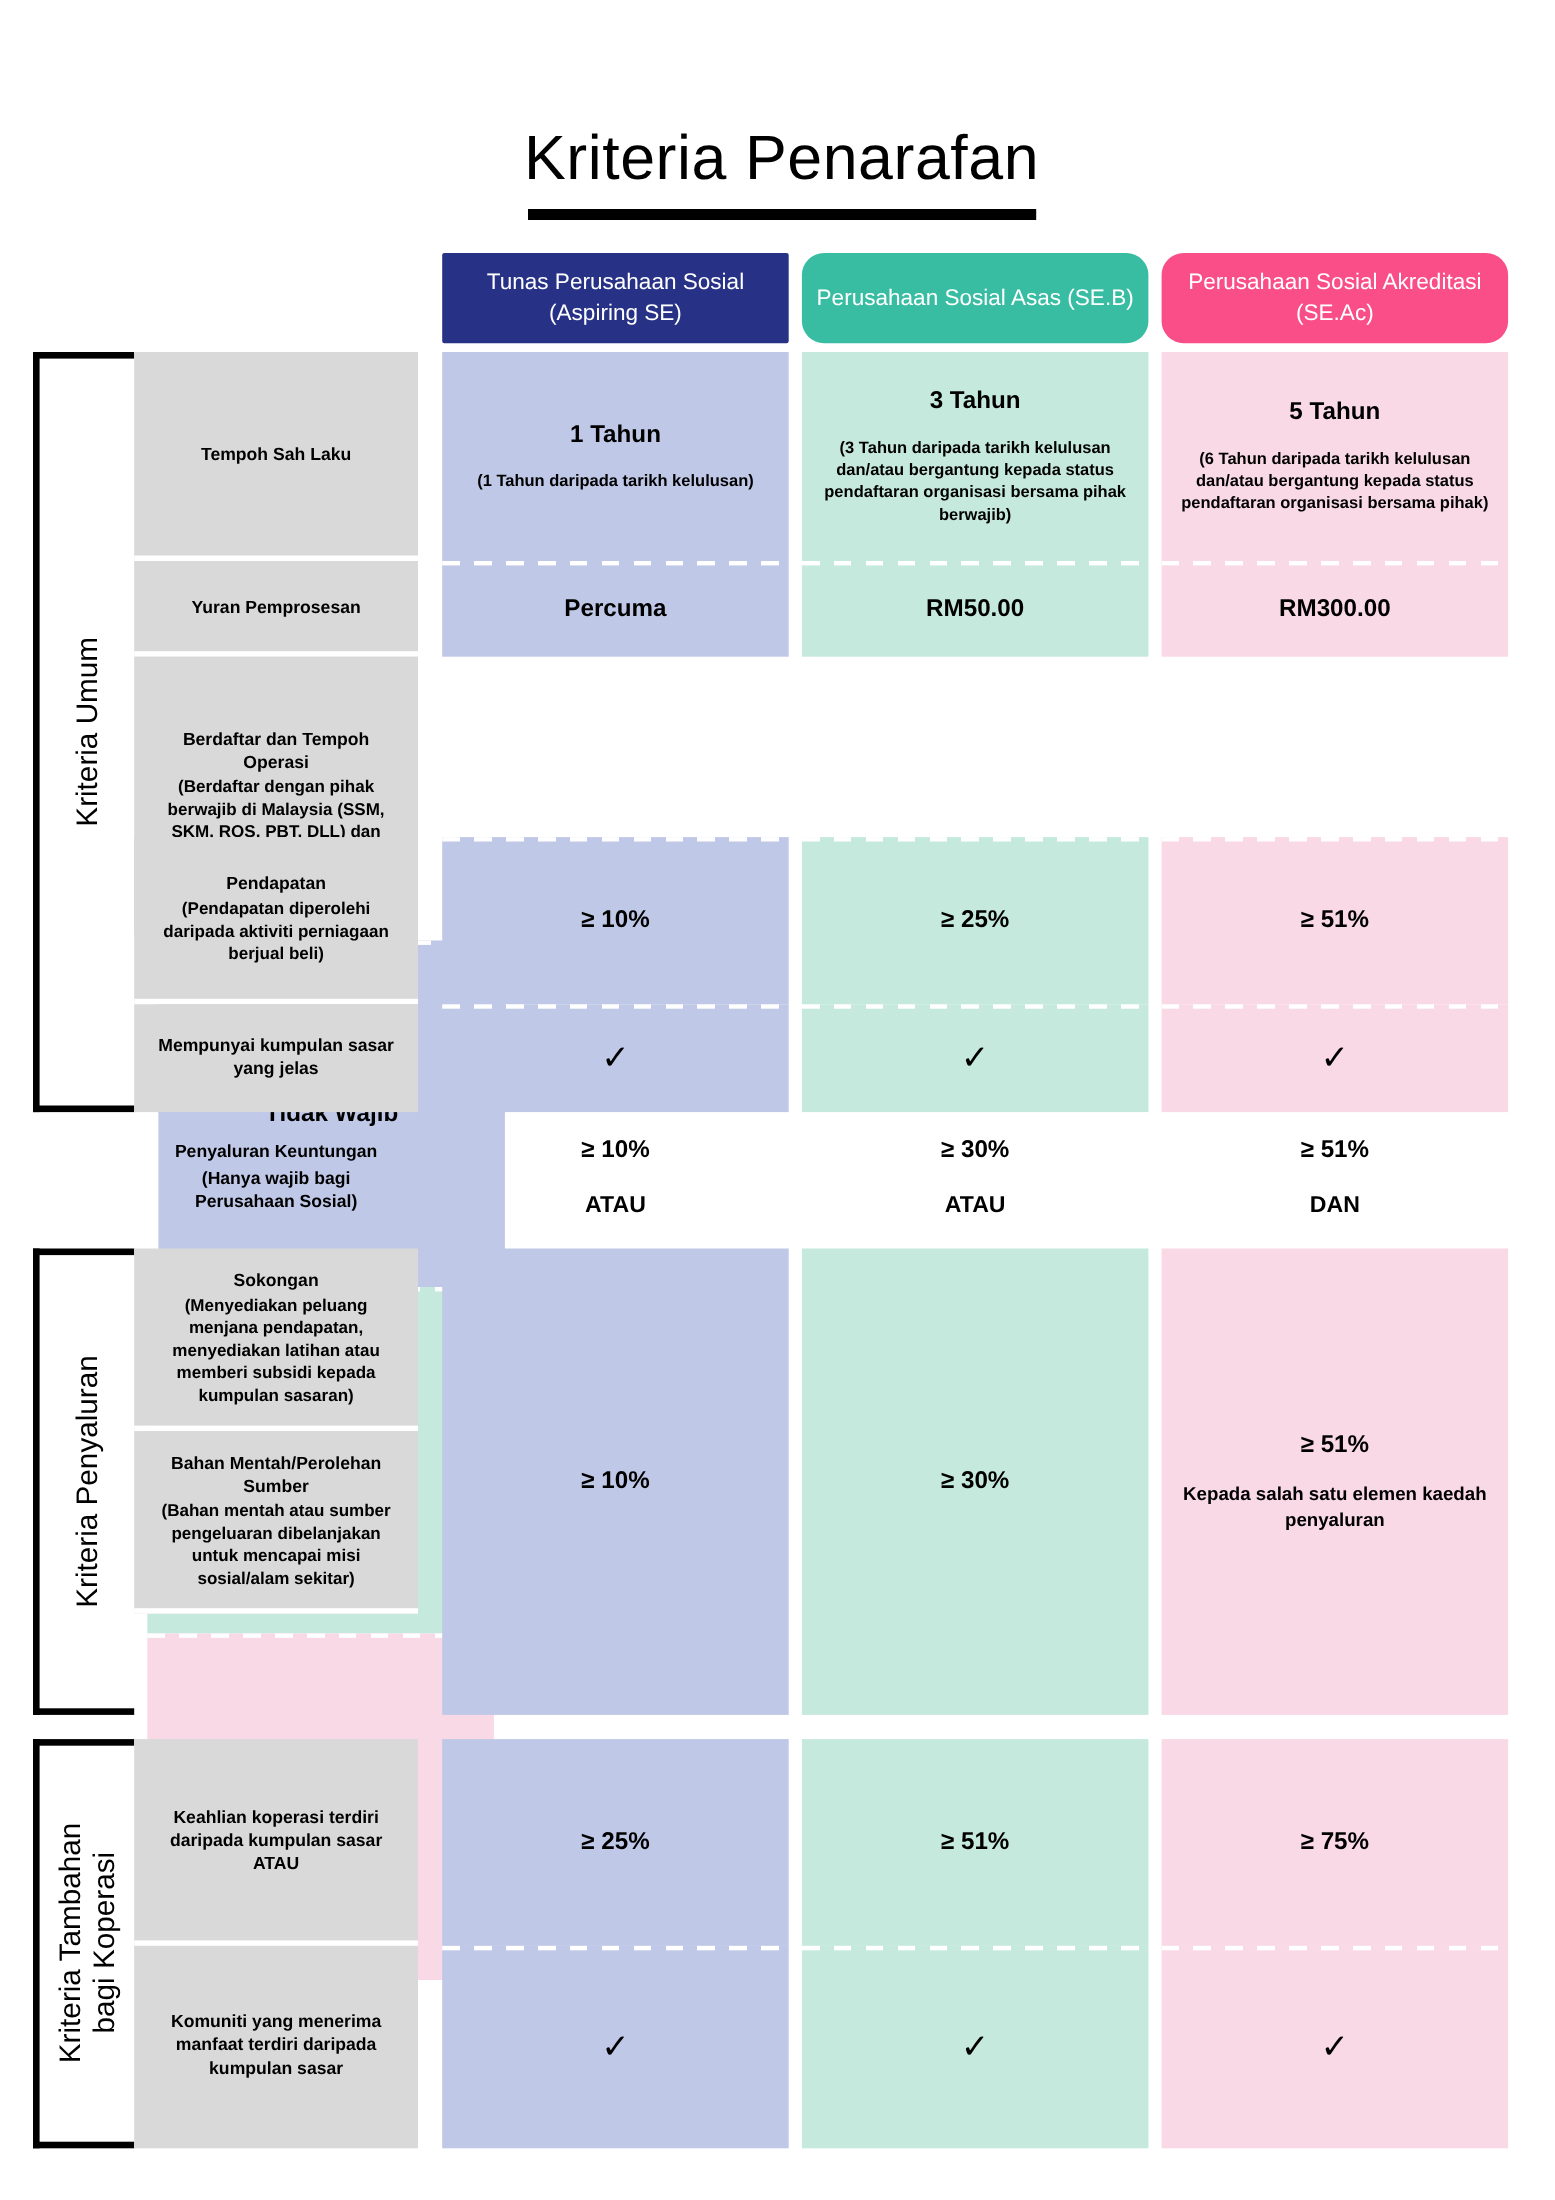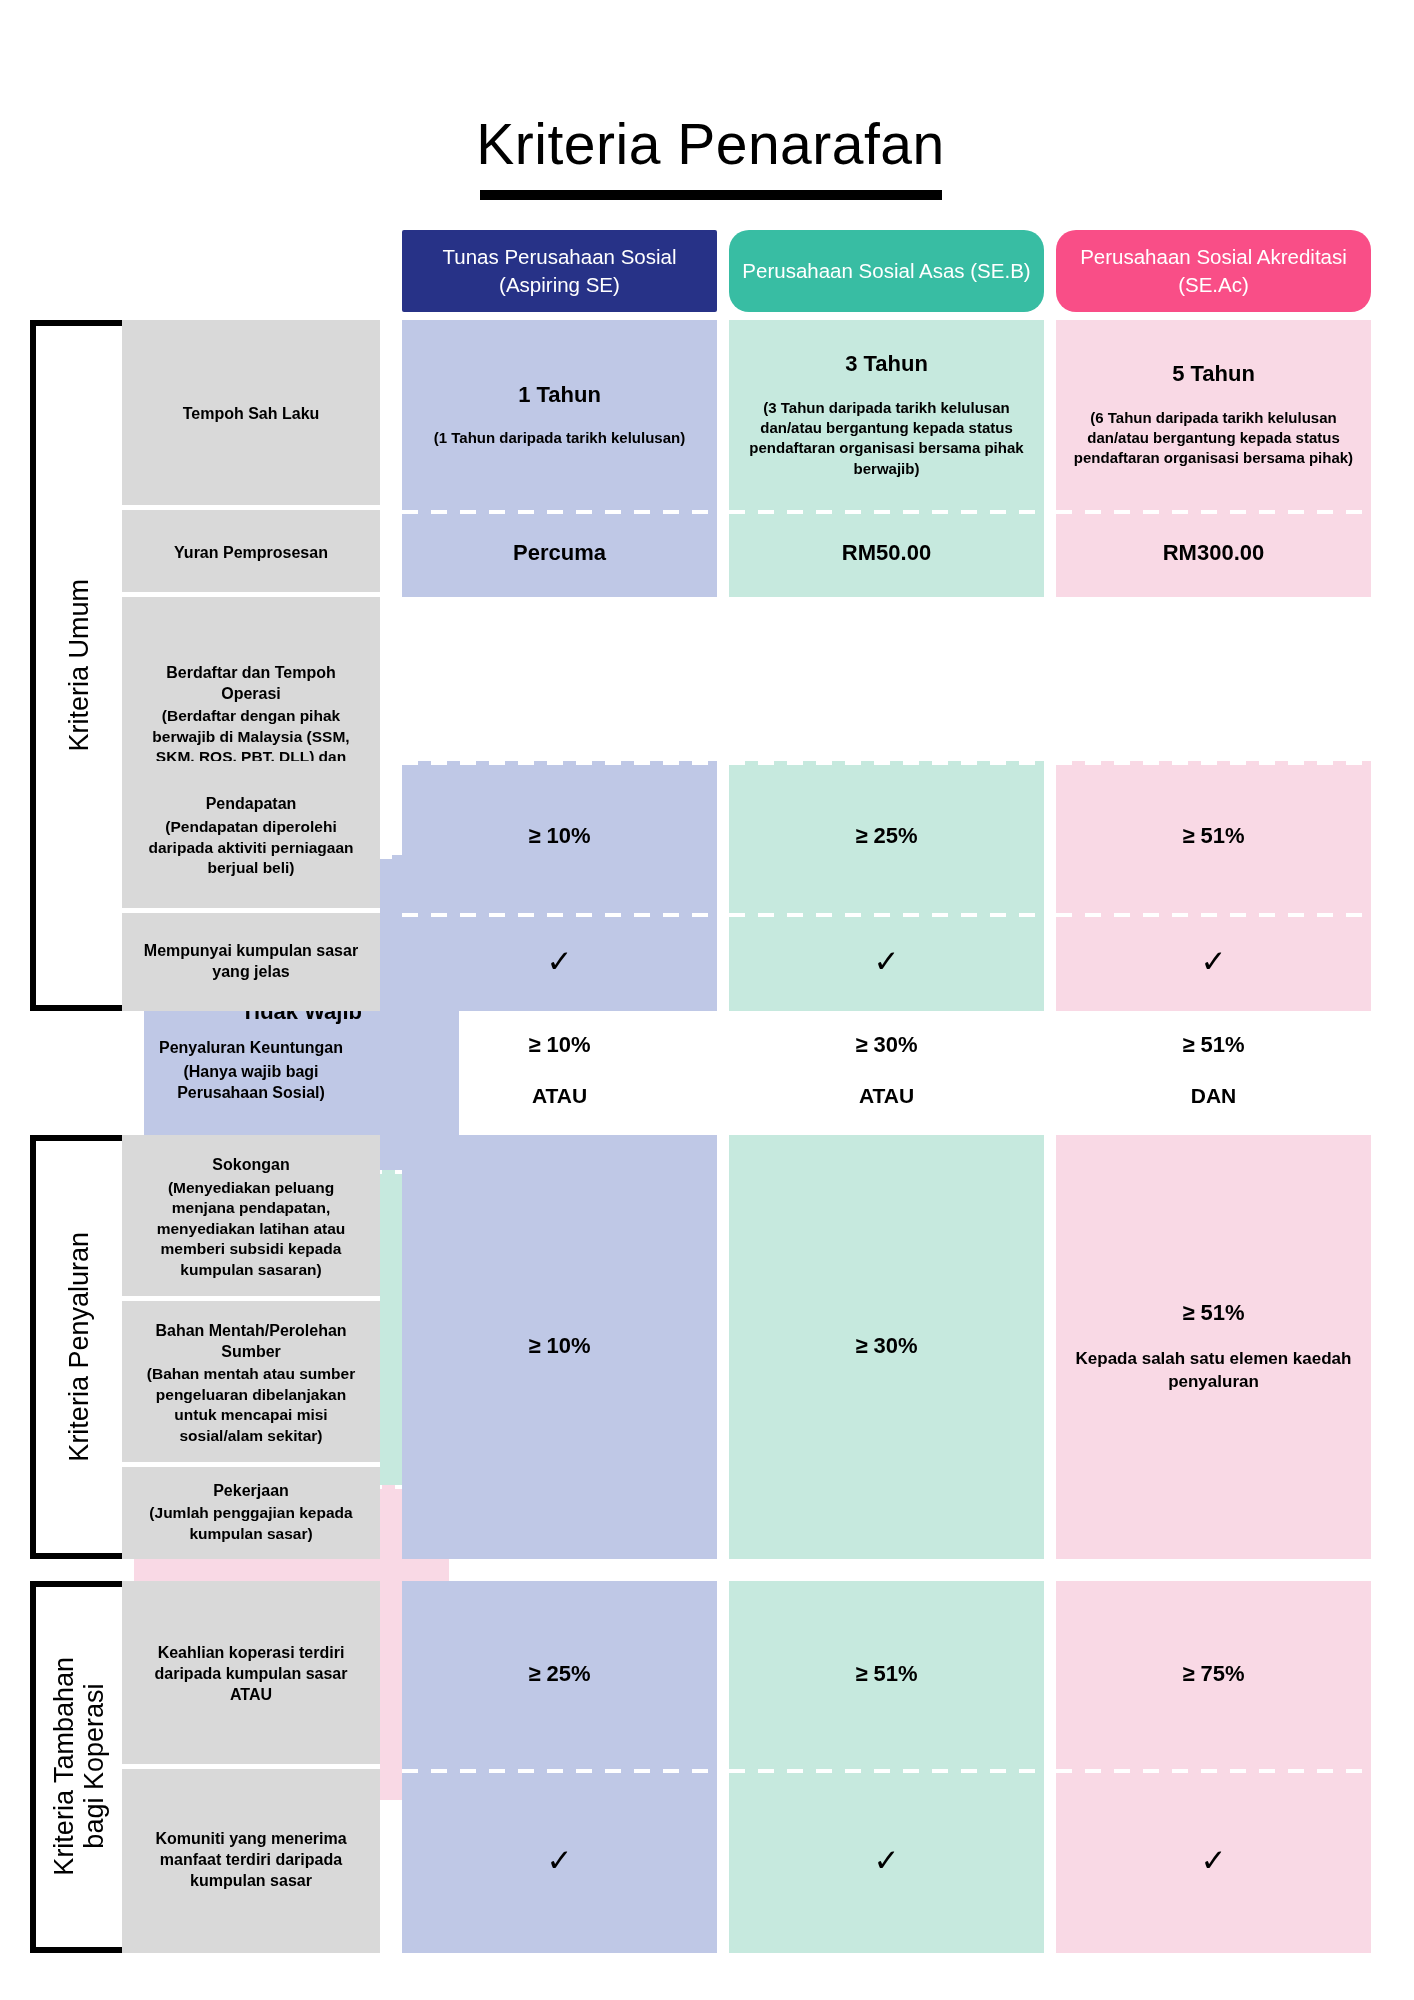--- a/index.html
+++ b/index.html
@@ -244,24 +244,20 @@
     <div class="sec2-body">
       <div class="sec2-labels">
         <div class="lcell sep-after r-p0">
           <div class="lt">Sokongan</div>
           <div class="ls">(Menyediakan peluang menjana pendapatan, menyediakan latihan atau memberi subsidi kepada kumpulan sasaran)</div>
         </div>
         <div class="lcell sep-after r-p1">
           <div class="lt">Bahan Mentah/Perolehan Sumber</div>
           <div class="ls">(Bahan mentah atau sumber pengeluaran dibelanjakan untuk mencapai misi sosial/alam sekitar)</div>
         </div>
-        <div class="lcell r-p2">
-          <div class="lt">Pekerjaan</div>
-          <div class="ls">(Jumlah penggajian kepada kumpulan sasar)</div>
-        </div>
       </div>
       <div class="vcell c1 first merged">
         <div class="vmain">≥ 10%</div>
       </div>
       <div class="vcell c2 merged">
         <div class="vmain">≥ 30%</div>
       </div>
       <div class="vcell c3 merged">
         <div class="vmain">≥ 51%</div>
         <div class="vsub mid">Kepada salah satu elemen kaedah penyaluran</div>

